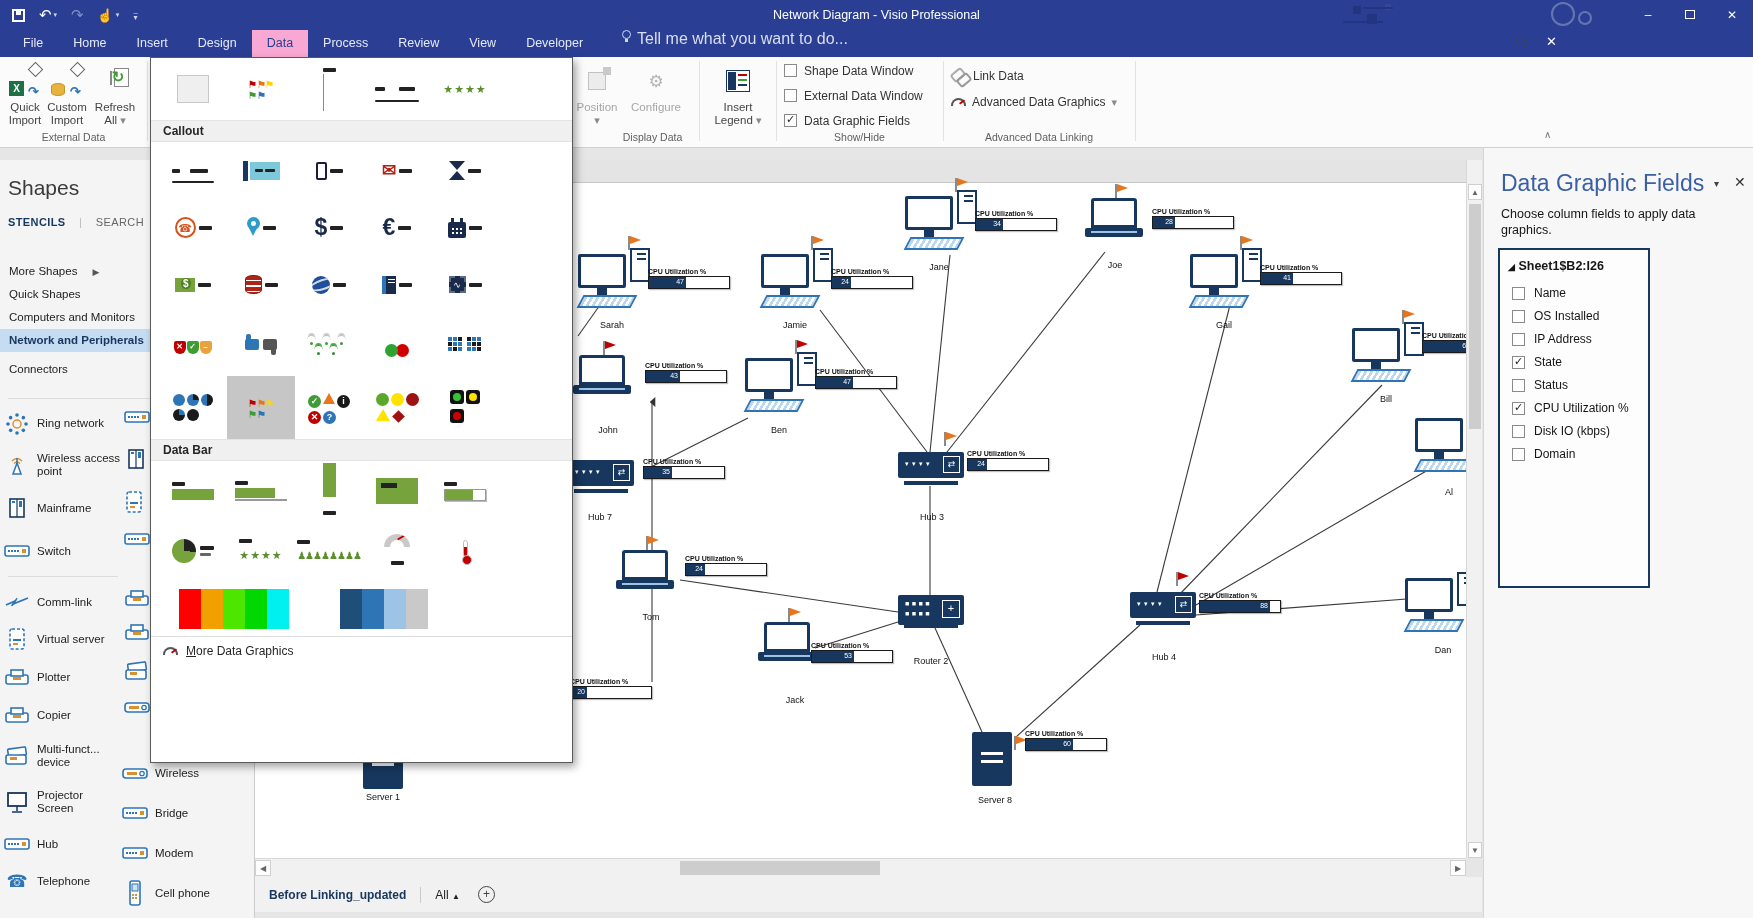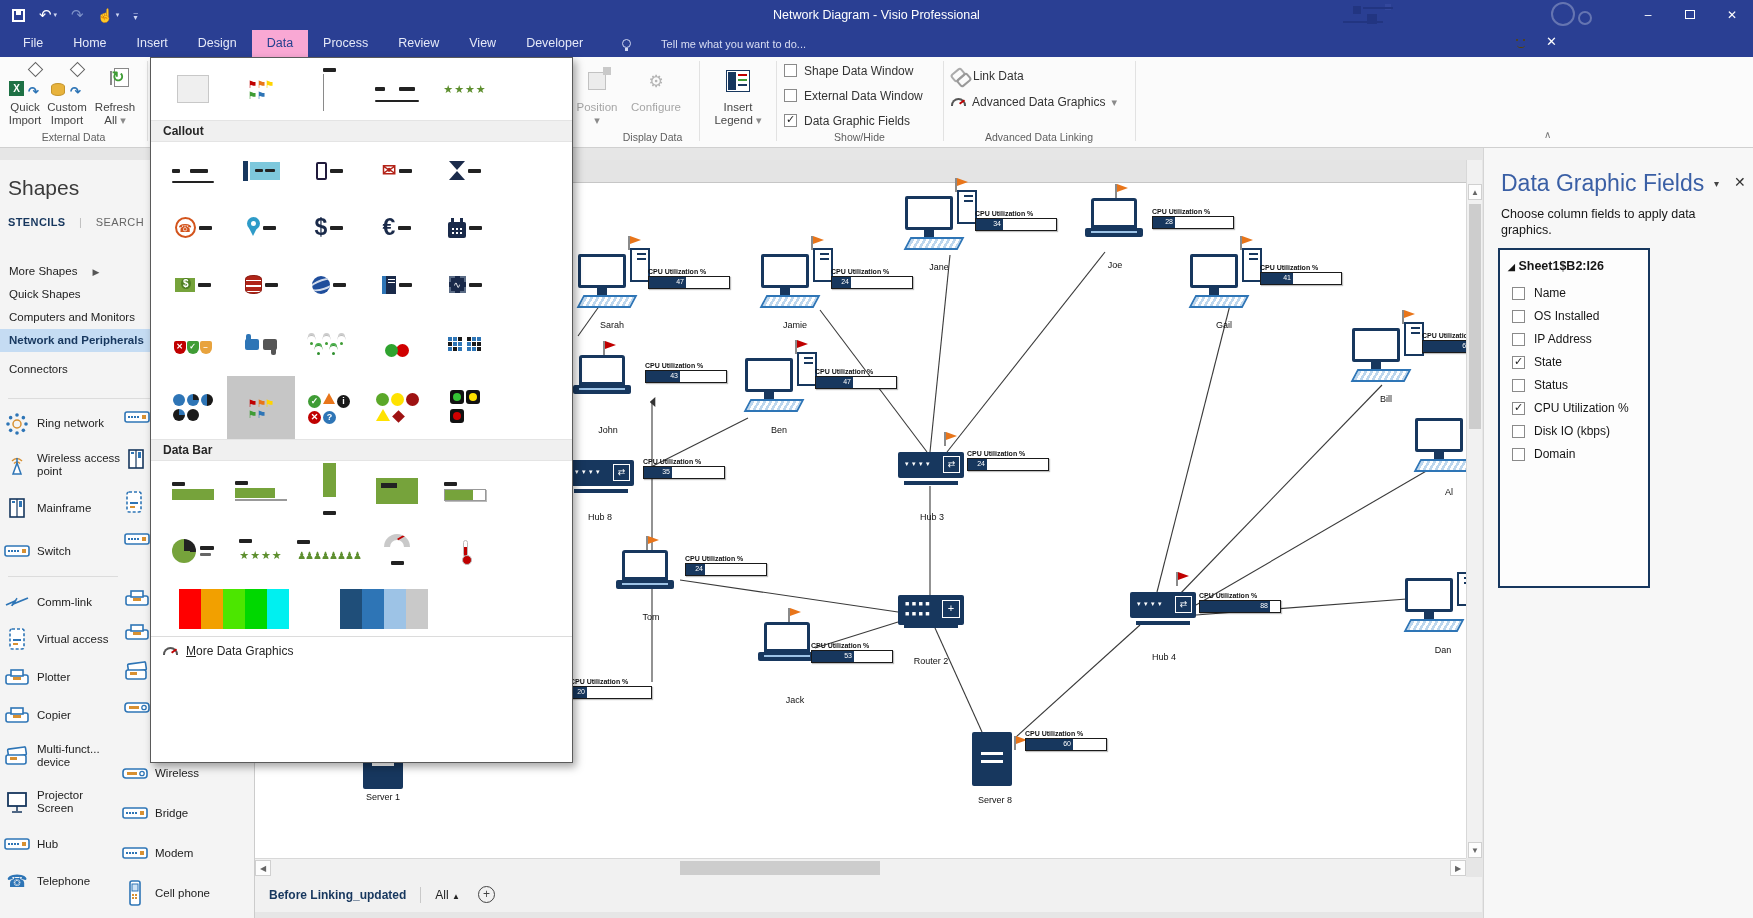--- a/index.html
+++ b/index.html
@@ -20,21 +20,21 @@
 .touch{font-size:13px;}
 .qmore{display:flex;flex-direction:column;align-items:center;line-height:5px;font-size:8px;color:#cfd6f2;}
 .winbtn{width:42px;height:30px;line-height:30px;text-align:center;color:#fff;font-size:12px;}
 .maxglyph{display:inline-block;width:10px;height:9px;border:1.5px solid #fff;}
 .deco{opacity:.28;}
 
 #tabrow{left:0;top:30px;width:1753px;height:27px;background:var(--navy);display:flex;align-items:stretch;}
 #tabs{display:flex;padding-left:8px;}
 .tab{padding:0 15px;line-height:27px;font-size:12.5px;color:#E5E9F8;}
 .tab.active{background:#f9a8d4;color:#24418F;}
-.tellme{display:flex;align-items:center;margin-left:24px;color:#D9DEF3;font-size:11px;gap:24px;}
+.tellme{display:flex;align-items:flex-start;margin-left:24px;color:#D9DEF3;font-size:16px;}
 .bulb{width:9px;height:9px;border:1.5px solid #cfd6f2;border-radius:50%;position:relative;margin-right:6px;}
 .bulb:after{content:"";position:absolute;left:2px;top:8px;width:3px;height:3px;background:#cfd6f2;}
 .smiley{width:16px;height:16px;border-radius:50%;background:#F7D51D;position:relative;}
 .smiley:before{content:"";position:absolute;left:3px;top:4px;width:2px;height:2px;background:#5a4500;border-radius:50%;box-shadow:7px 0 0 #5a4500;}
 .smiley:after{content:"";position:absolute;left:3.5px;top:7px;width:8px;height:5px;border-bottom:1.6px solid #5a4500;border-radius:50%;}
 
 #ribbon{left:0;top:57px;width:1753px;height:91px;background:#FBFBFB;border-bottom:1px solid #D0D0D0;}
 .rdiv{top:4px;width:1px;height:80px;background:#E2E2E2;}
 .glabel{top:74px;height:14px;font-size:10.5px;color:#5E5E5E;text-align:center;}
 .rbtn{text-align:center;font-size:11.5px;color:#444;line-height:13px;}
@@ -436,21 +436,21 @@
         <span>Comm-link</span>
       </div>
       <div class="shapeitem" style="height: 38px;">
         <span class="sic">
           <svg width="20" height="24">
             <rect x="3" y="2" width="14" height="20" rx="2" fill="#fff" stroke="#2E75B6" stroke-width="1.6" stroke-dasharray="3 2"></rect>
             <rect x="6" y="12" width="8" height="2" fill="#2E75B6"></rect>
             <rect x="6" y="16" width="5" height="2" fill="#D89031"></rect>
           </svg>
         </span>
-        <span>Virtual access</span>
+        <span>Virtual server</span>
       </div>
       <div class="shapeitem" style="height: 38px;">
         <span class="sic">
           <svg width="26" height="20">
             <rect x="2" y="8" width="22" height="9" rx="2" fill="#fff" stroke="#2E75B6" stroke-width="1.6"></rect>
             <rect x="7" y="3" width="12" height="6" fill="#fff" stroke="#2E75B6" stroke-width="1.6"></rect>
             <rect x="9" y="10" width="8" height="3" fill="#D89031"></rect>
           </svg>
         </span>
         <span>Plotter</span>
@@ -794,21 +794,21 @@
         <span class="hico">⇄</span>
       </div>
       <div class="hbase"></div>
     </div>
     <div class="abs dbar" style="left: 388px; top: 298px;">
       <div class="dlbl">CPU Utilization %</div>
       <div class="dbox">
         <div class="dfill" style="width:28px">35</div>
       </div>
     </div>
-    <div class="abs nlabel" style="left: 345px; top: 352px;">Hub 8</div>
+    <div class="abs nlabel" style="left: 345px; top: 352px;">Hub 7</div>
     <div class="abs node node-hub" style="left: 643px; top: 292px;">
       <div class="hubbody">
         <span class="hdots">▾▾▾▾</span>
         <span class="hico">⇄</span>
       </div>
       <div class="hbase"></div>
       <div class="flagw" style="left: 46px; top: -20px; width: 14px; height: 14px;">
         <span class="pole"></span>
         <span class="ftri orange"></span>
       </div>

